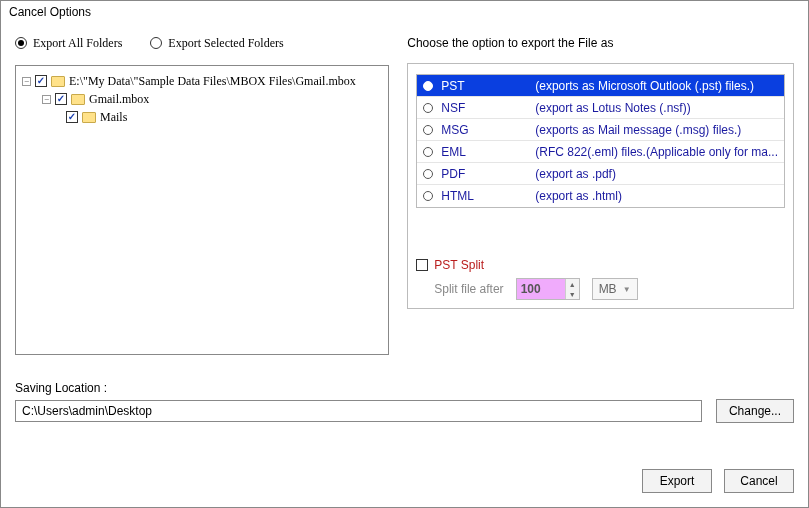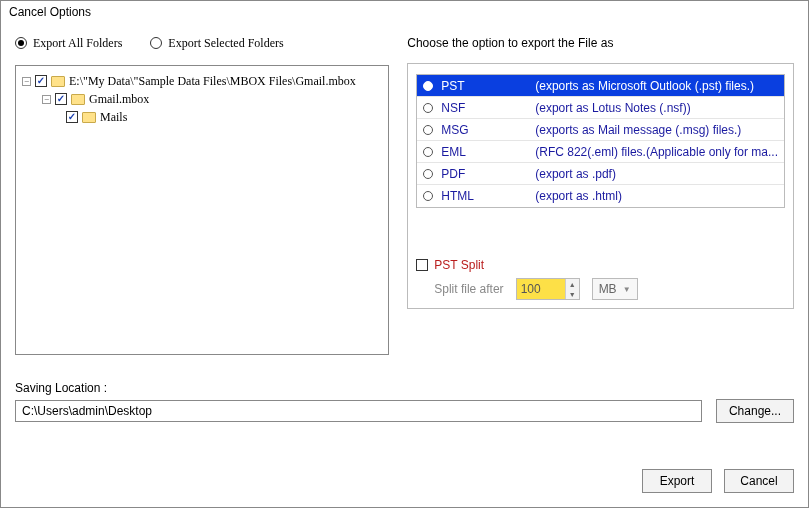--- a/index.html
+++ b/index.html
@@ -124,21 +124,21 @@
     width: 12px; height: 12px; border: 1px solid #333; background: #fff;
   }
   .split-controls {
     display: flex; align-items: center; gap: 12px; padding-left: 18px;
     color: #888;
   }
   .spinner {
     display: flex; align-items: stretch; border: 1px solid #bbb; height: 22px;
   }
   .spinner input {
-    border: none; width: 48px; padding: 0 4px; font-size: 12px; color: #555; background: #fde047;
+    border: none; width: 48px; padding: 0 4px; font-size: 12px; color: #555; background: #f0abfc; font-weight: bold;
   }
   .spinner .arrows {
     width: 14px; display: flex; flex-direction: column; border-left: 1px solid #ccc;
   }
   .spinner .arrows div {
     flex: 1; font-size: 7px; display: flex; align-items: center; justify-content: center;
     background: #f3f3f3; color: #666;
   }
   .unit-select {
     border: 1px solid #bbb; height: 22px; display: flex; align-items: center; gap: 6px;

